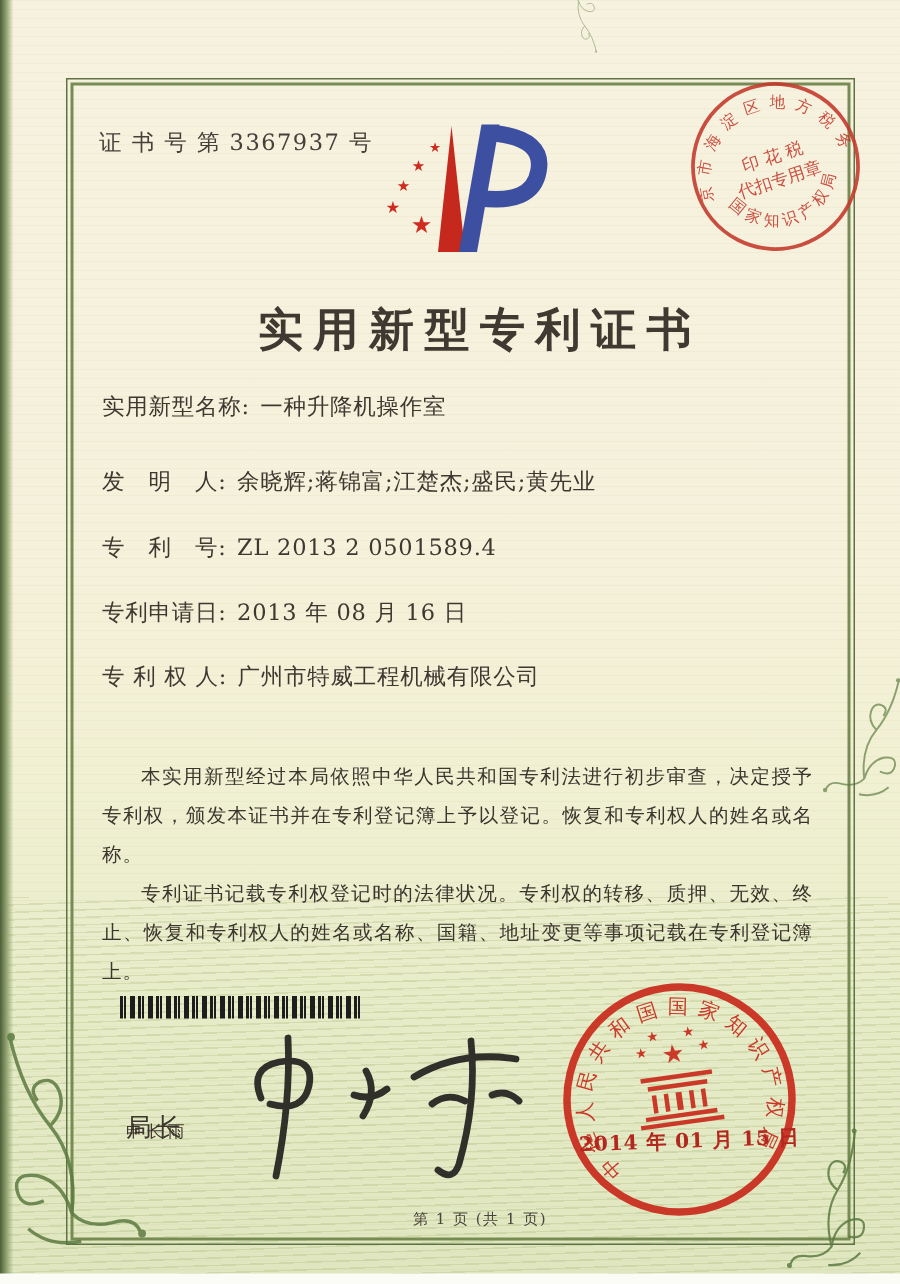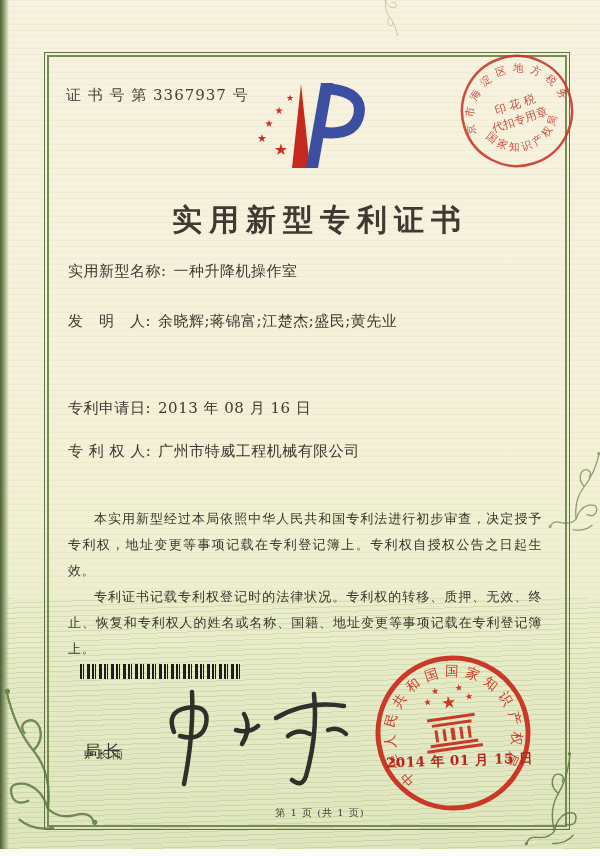--- a/index.html
+++ b/index.html
@@ -114,29 +114,32 @@
   </svg>
 
   <h1 class="title">实用新型专利证书</h1>
 
   <div class="field" style="top:262px">
     <span class="flabel">实用新型名称:</span><span class="fvalue">一种升降机操作室</span>
   </div>
   <div class="field" style="top:312px">
     <span class="flabel">发　明　人:</span><span class="fvalue">余晓辉;蒋锦富;江楚杰;盛民;黄先业</span>
   </div>
+  <div class="field" style="top:356px">
+    <span class="flabel">专　利　号:</span><span class="fvalue">ZL 2013 2 0501589.4</span>
+  </div>
   <div class="field" style="top:399px">
     <span class="flabel">专利申请日:</span><span class="fvalue">2013 年 08 月 16 日</span>
   </div>
   <div class="field" style="top:442px">
     <span class="flabel">专 利 权 人:</span><span class="fvalue">广州市特威工程机械有限公司</span>
   </div>
 
   <div class="body-text">
-    <p>本实用新型经过本局依照中华人民共和国专利法进行初步审查，决定授予专利权，地址变更等事项记载在专利登记簿上。专利权自授权公告之日起生效。</p>
+    <p>本实用新型经过本局依照中华人民共和国专利法进行初步审查，决定授予专利权，颁发本证书并在专利登记簿上予以登记。恢复和专利权人的姓名或名称。</p>
     <p>专利证书记载专利权登记时的法律状况。专利权的转移、质押、无效、终止、恢复和专利权人的姓名或名称、国籍、地址变更等事项记载在专利登记簿上。</p>
   </div>
 
   <div class="barcode"></div>
 
   <div class="director-title">局长</div>
   <div class="director-name">申长雨</div>
 
   <svg class="signature" width="230" height="110" viewBox="0 0 230 110">
     <g fill="none" stroke="#22211e" stroke-width="4.5" stroke-linecap="round">

